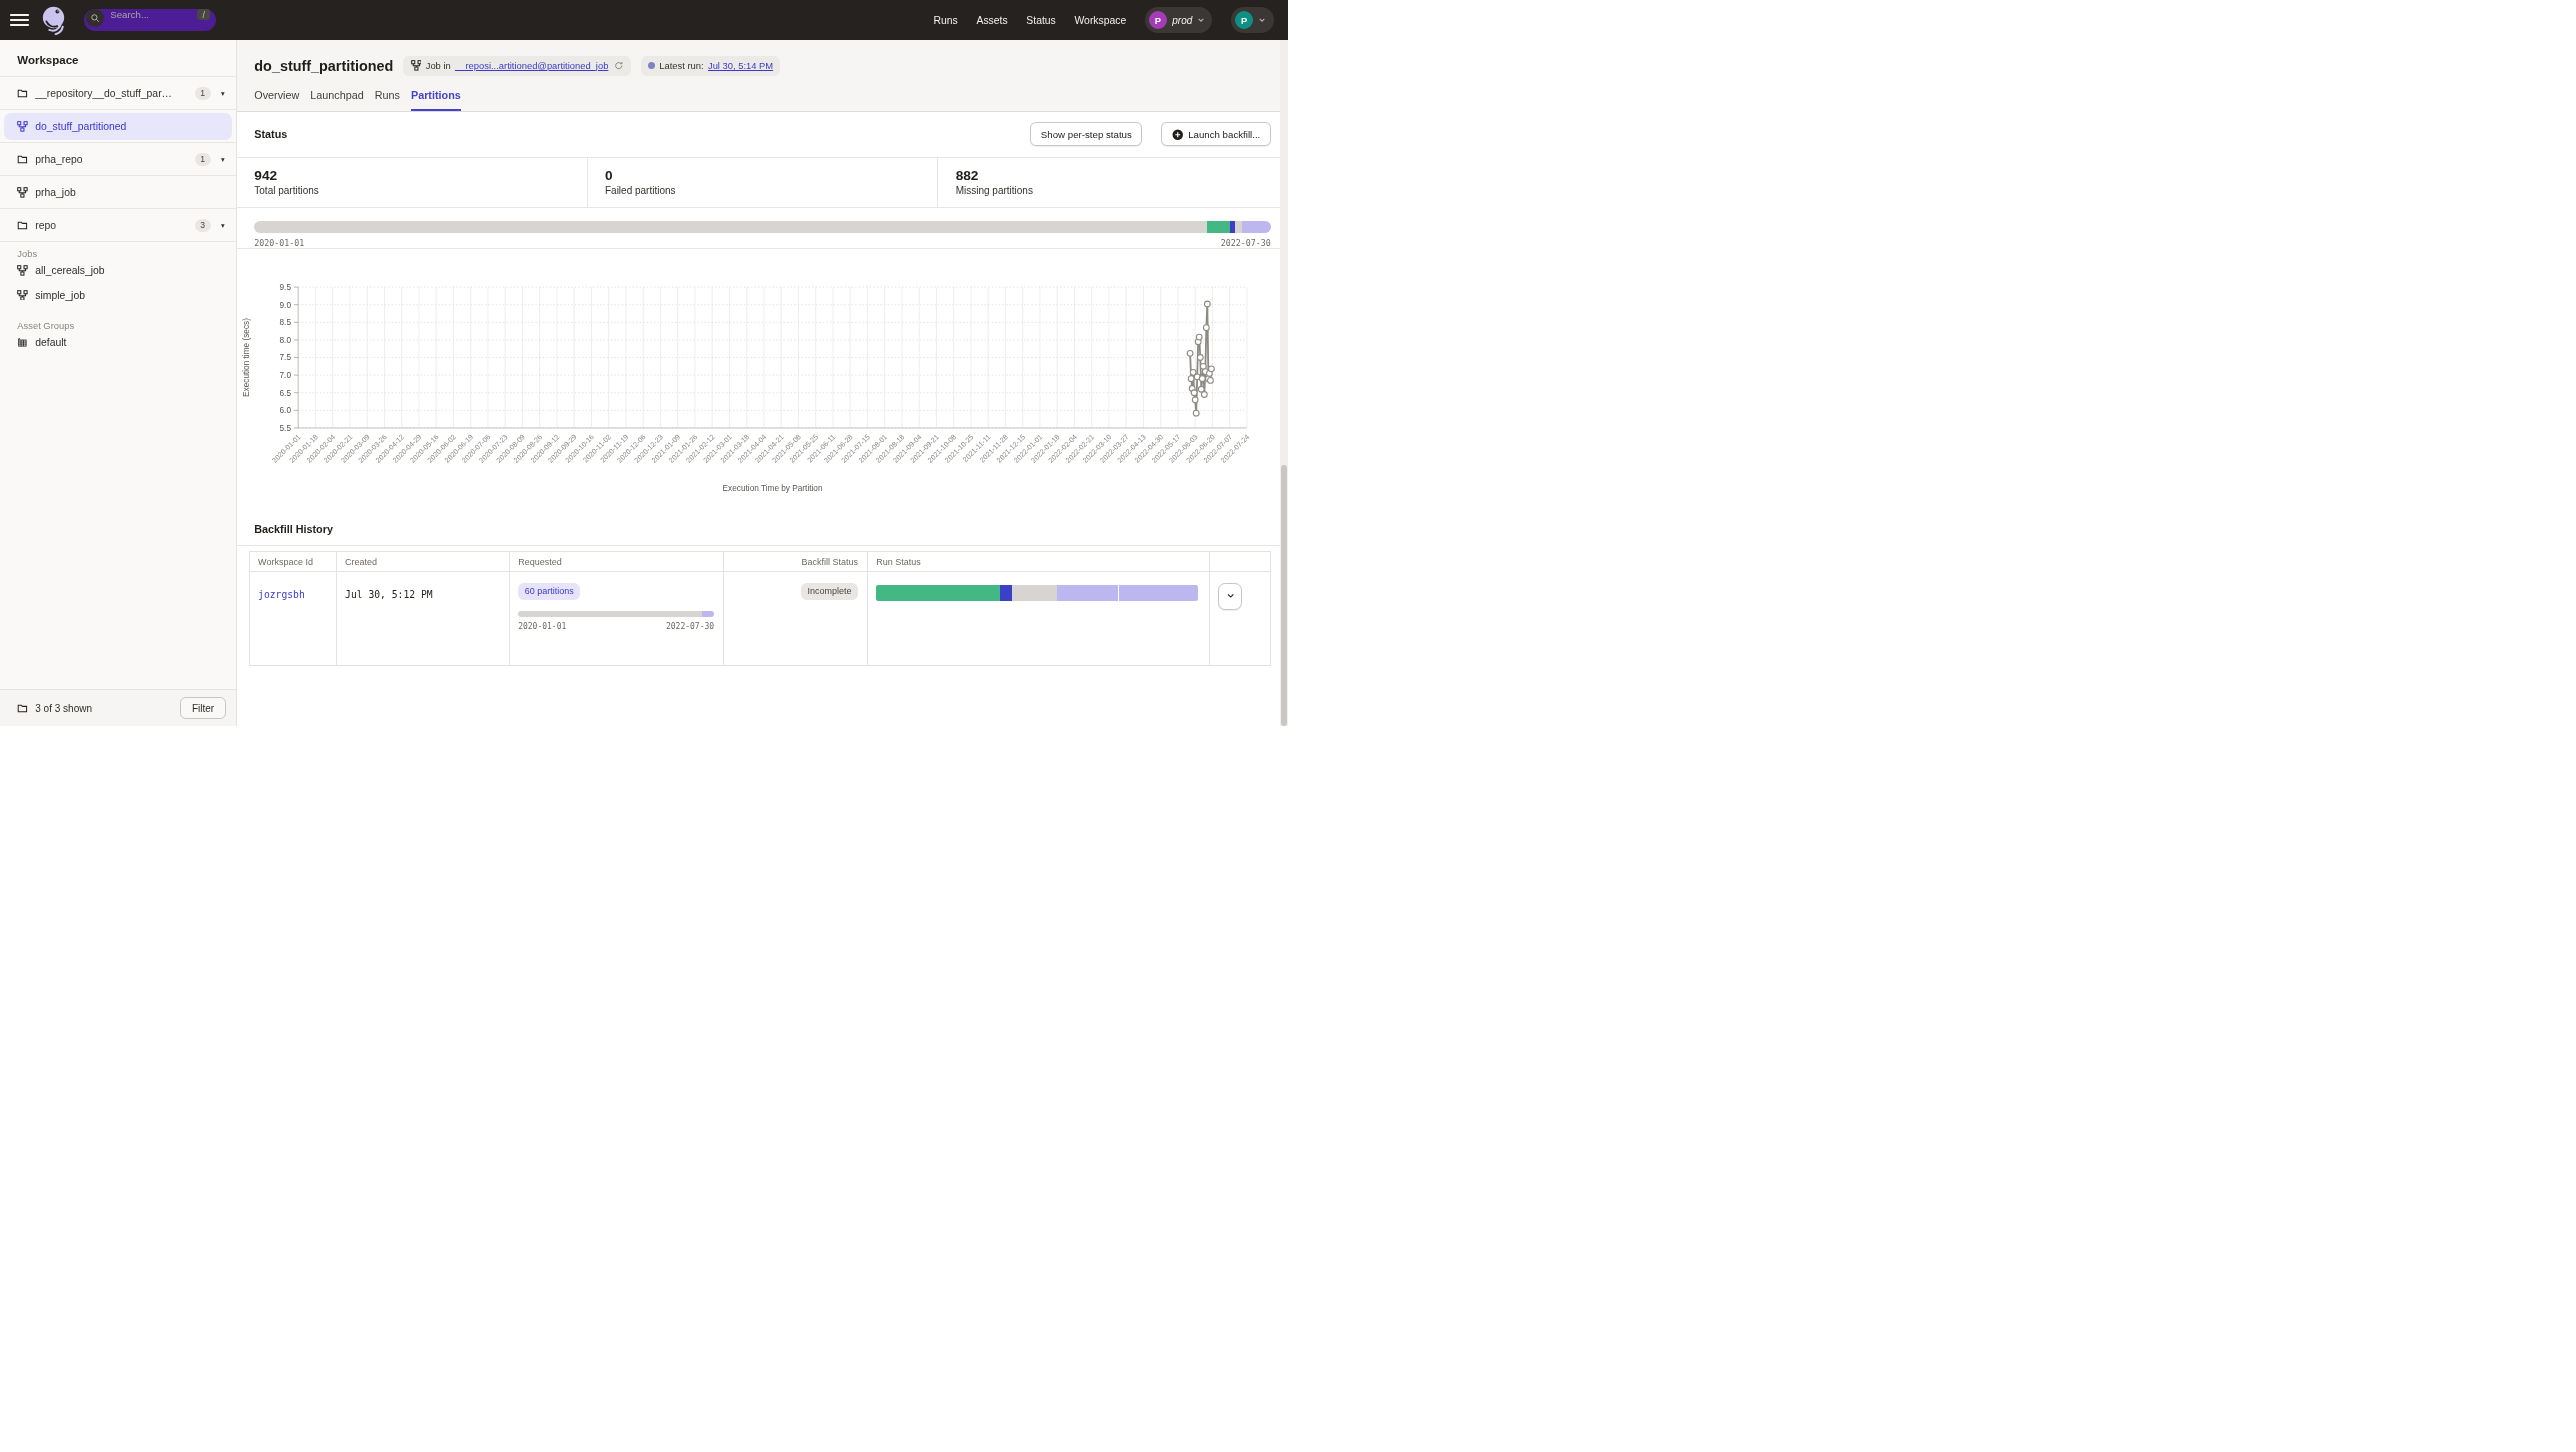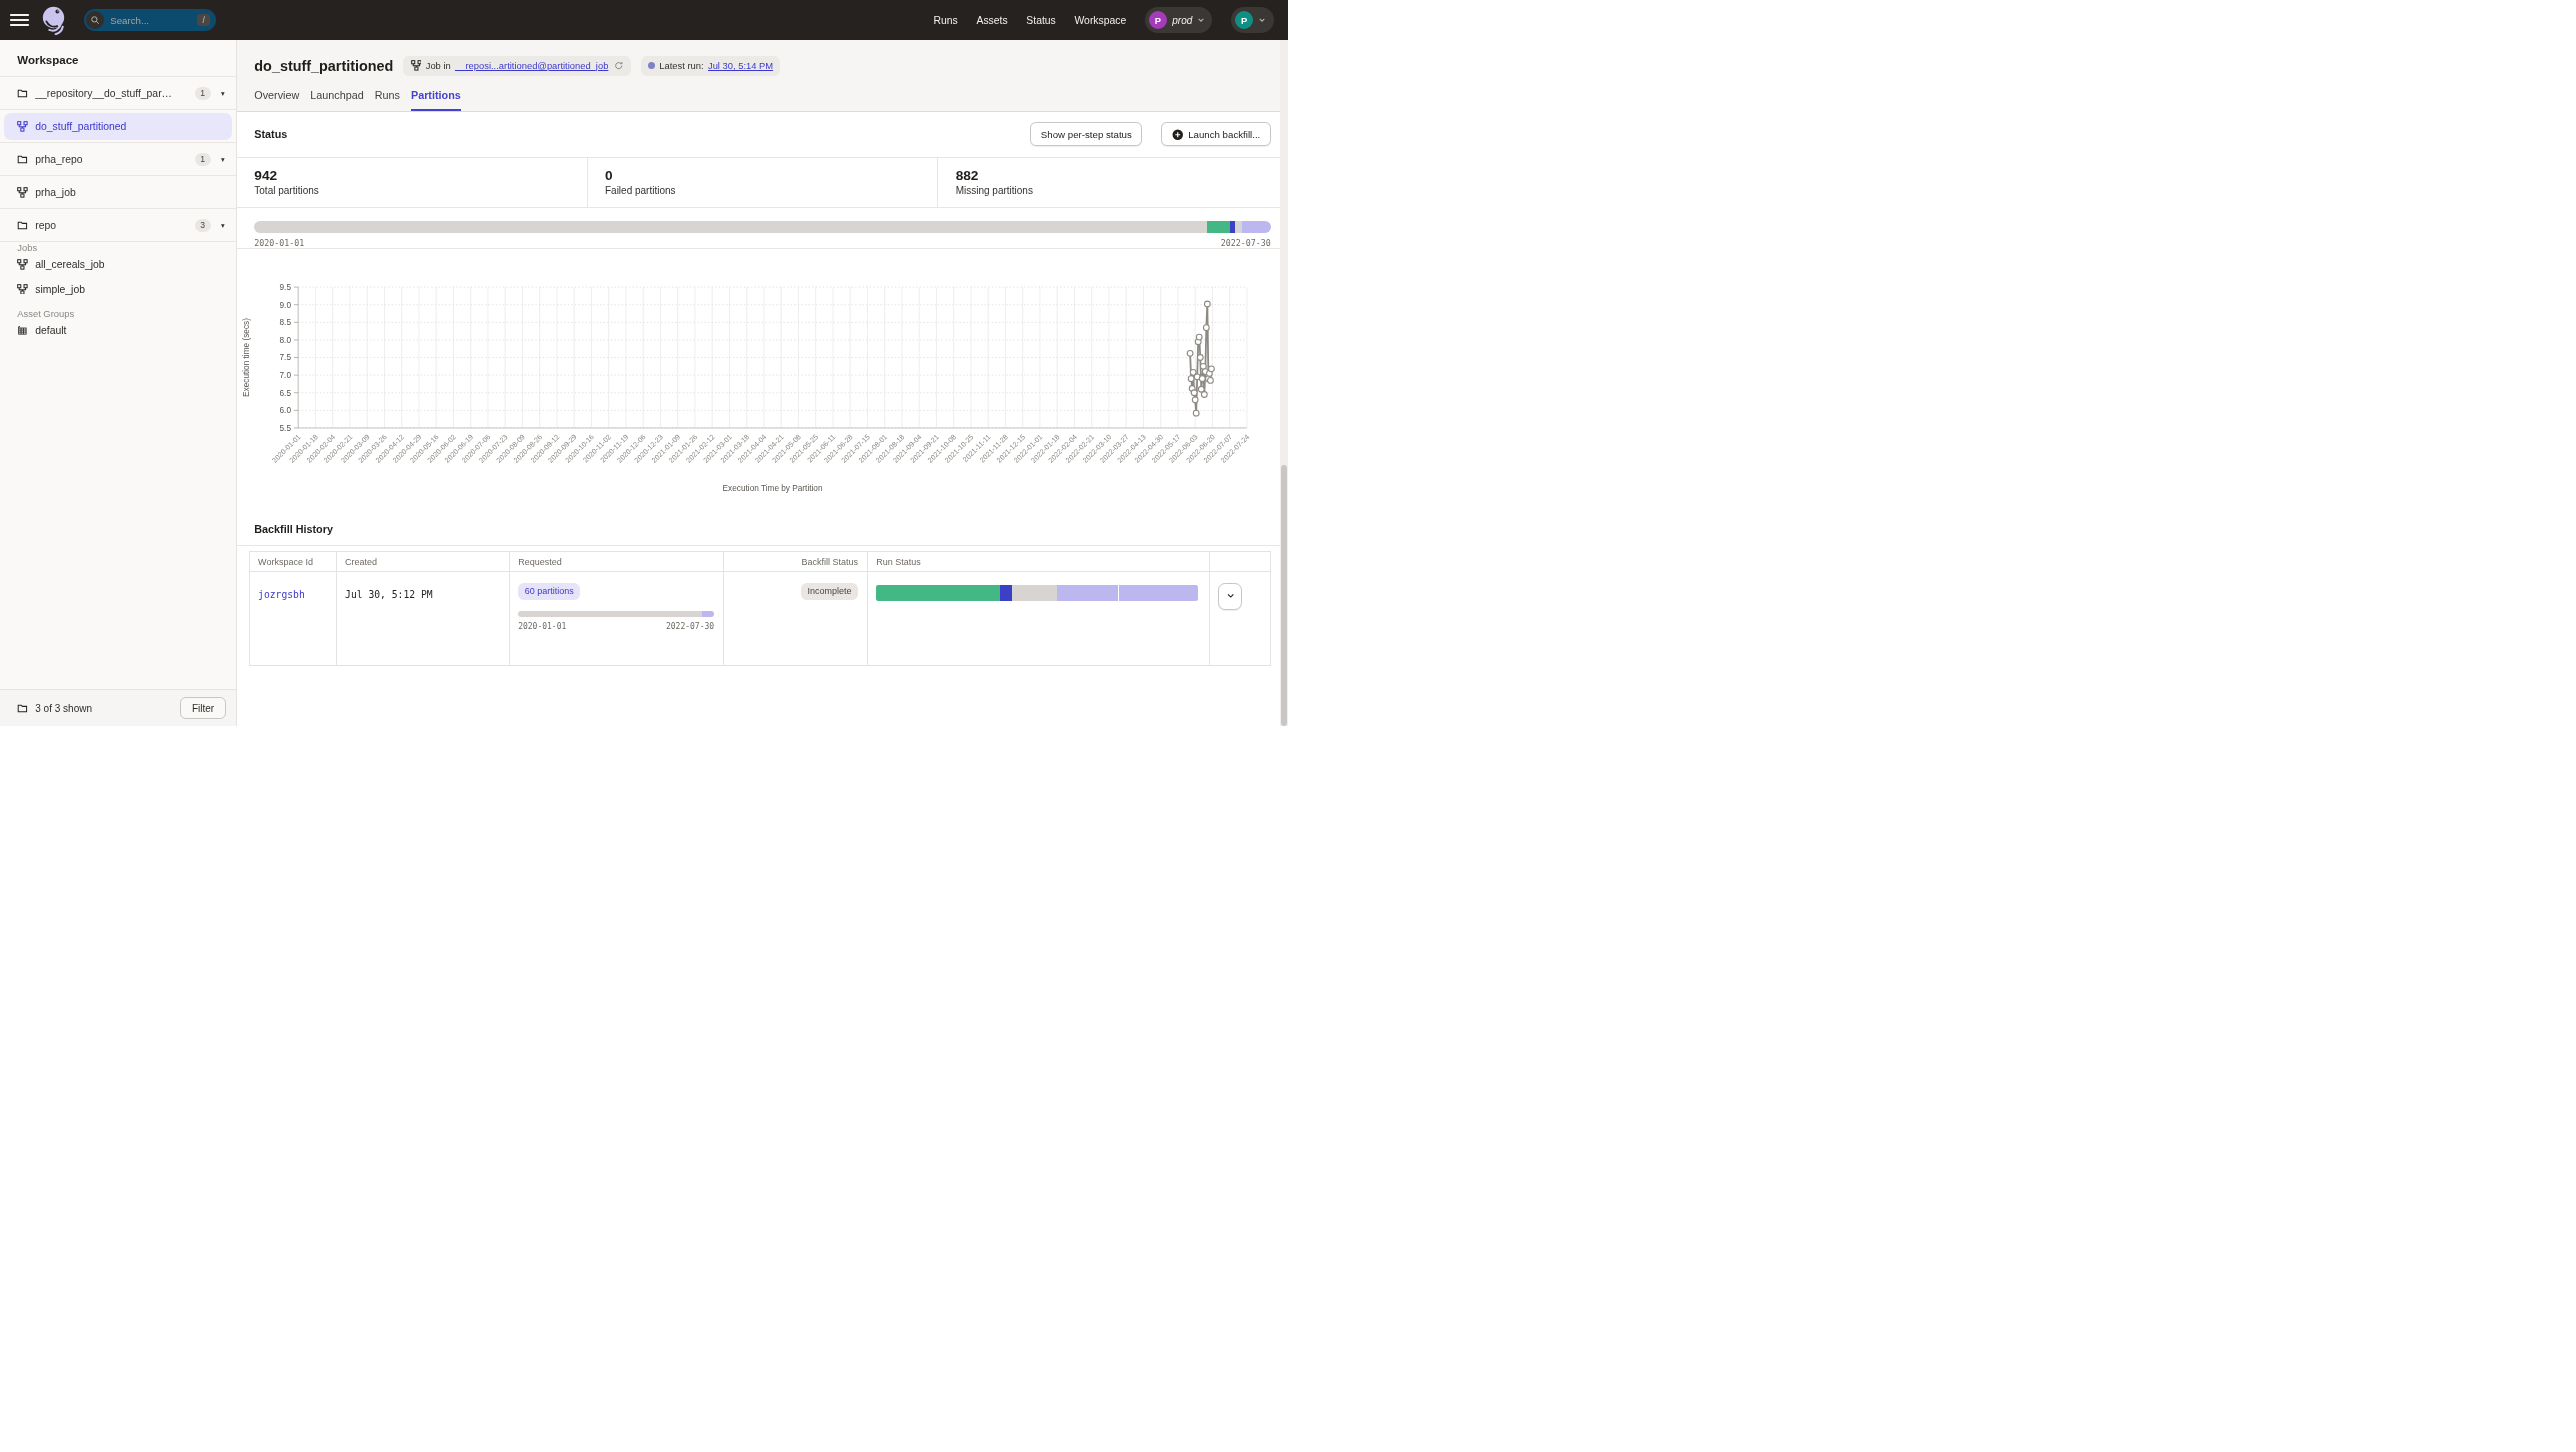--- a/index.html
+++ b/index.html
@@ -4,21 +4,21 @@
 <style>
   * { margin:0; padding:0; box-sizing:border-box; }
   html,body { width:1288px; height:726px; overflow:hidden; font-family:"Liberation Sans",sans-serif; background:#fff; }
   body { display:flex; flex-direction:column; }
 
   
   .topnav { height:40px; background:#262220; display:flex; align-items:center; padding:0 14.4px 0 10px; flex-shrink:0; }
   .hamburger { width:18.7px; height:18.7px; display:flex; flex-direction:column; justify-content:center; gap:2.9px; cursor:pointer; }
   .hamburger span { display:block; height:2.2px; background:#f4f3f1; border-radius:0.7px; }
   .logo { margin-left:11.5px; width:29px; height:32px; display:flex; align-items:center; }
-  .searchpill { margin-left:14.4px; width:132px; height:22px; background:#0c4a6e; border-radius:11.5px; display:flex; align-items:center; padding:0 5.8px 0 2.9px; color:#a9a5a0; }
+  .searchpill { margin-left:14.4px; width:132px; height:22px; background:#4c1d95; border-radius:11.5px; display:flex; align-items:flex-start; padding:0 5.8px 0 2.9px; color:#a9a5a0; }
   .searchpill .sicon { width:18px; height:18px; border-radius:50%; background:#322e2b; display:flex; align-items:center; justify-content:center; color:#b5b1ac; }
   .searchpill .ph { margin-left:5.8px; font-size:9.7px; flex:1; }
   .searchpill .kbd { background:#4a4641; color:#c9c6c1; font-size:8.6px; border-radius:2.9px; padding:0.7px 5px; }
   .nav-right { margin-left:auto; display:flex; align-items:center; gap:18.7px; }
   .nav-link { color:#f2f1ef; font-size:10.4px; cursor:pointer; }
   .pill { background:#3b3734; border-radius:13px; height:26px; display:flex; align-items:center; padding:0 7.2px 0 3.6px; gap:5px; cursor:pointer; }
   .avatar { width:18.7px; height:18.7px; border-radius:50%; display:flex; align-items:center; justify-content:center; color:#fff; font-size:9.4px; font-weight:bold; }
   .pill .name { color:#f2f1ef; font-size:10px;font-style:italic; }
   .pill .chev { color:#b5b1ac; display:flex; }
 
@@ -30,21 +30,21 @@
   .ws-title { font-size:11.5px; font-weight:bold; color:#21201d; padding:14.4px 17.3px 10px; }
   .ws-list { border-top:0.7px solid #e8e5e2; }
   .ws-item { height:33px; display:flex; align-items:center; padding:0 11.5px 0 17.3px; border-bottom:0.7px solid #e8e5e2; font-size:10.4px; color:#36322e; cursor:pointer; }
   .ws-item .icn { display:flex; margin-right:7.2px; color:#26221f; }
   .ws-item .lbl { white-space:nowrap; overflow:hidden; text-overflow:ellipsis; max-width:137px; }
   .ws-item .cnt { margin-left:auto; background:#e9e6e3; border-radius:6.5px; font-size:8.6px; color:#4a4641; padding:1.4px 5.8px; }
   .ws-item .car { margin-left:10px; font-size:7.2px; color:#36322e; }
   .ws-item.sel-wrap { padding:0 4.3px; }
   .sel-inner { flex:1; display:flex; align-items:center; background:#e8e6fa; border-radius:7.2px; height:27px; padding:0 8.6px 0 13px; color:#3c38cd; font-size:10.4px; }
   .sel-inner .icn { display:flex; margin-right:7.2px; color:#3c38cd; }
-  .side-sec { margin-top:0; }
+  .side-sec { margin-top:6px; }
   .side-sec .sec-lbl { font-size:9.4px; color:#8b8781; padding:0 17.3px 5.8px; }
   .side-row { height:24.5px; display:flex; padding:0 17.3px; font-size:10.4px; color:#2e2b27; cursor:pointer; }
   .side-row .icn { display:flex; margin-right:7.2px; color:#26221f; }
   .side-foot { margin-top:auto; border-top:0.7px solid #e5e2df; height:37px; display:flex; align-items:center; padding:0 10px 0 17.3px; background:#f7f5f3; }
   .side-foot .icn { display:flex; margin-right:7.2px; color:#26221f; }
   .side-foot .txt { font-size:10px; color:#2e2b27; }
   .filter-btn { margin-left:auto; border:0.7px solid #c9c6c2; border-radius:5.8px; background:#faf9f8; font-size:10px; color:#2e2b27; padding:4.3px 10.8px; cursor:pointer; font-family:inherit; }
 
   
   .main { flex:1; min-width:0; display:flex; flex-direction:column; overflow:hidden; background:#fff; }

